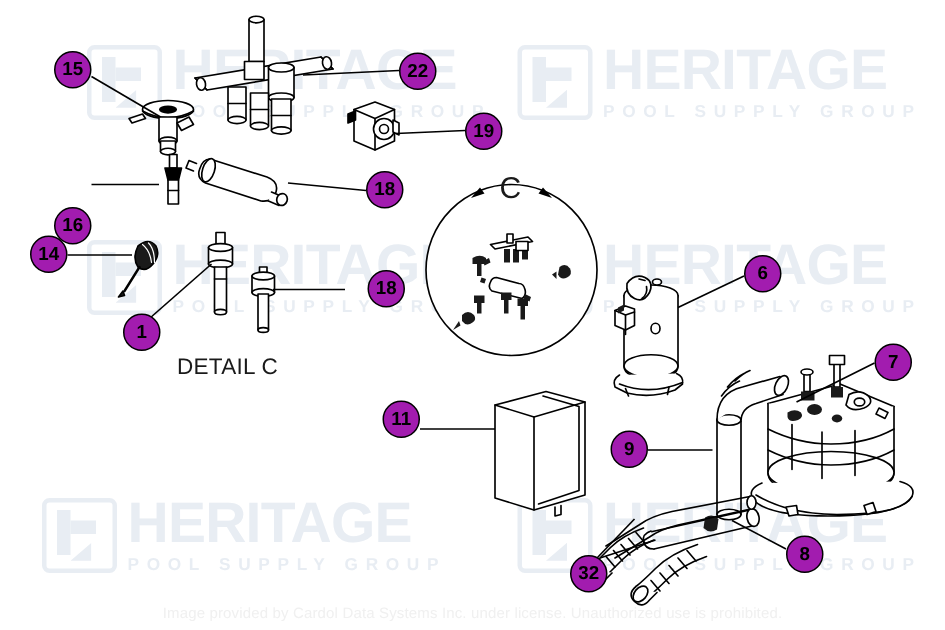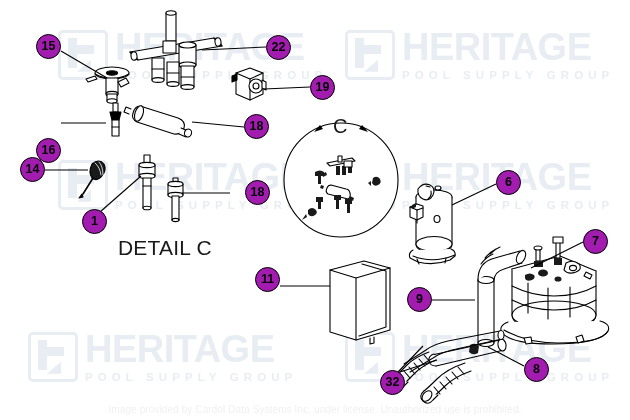--- a/index.html
+++ b/index.html
@@ -73,21 +73,21 @@
   }
   .wm-bot{
     font-size:11.5px;
     font-weight:bold;
     letter-spacing:5.1px;
     color:#e8edf3;
     margin-top:4px;
   }
   .detail-label{
     position:absolute;
-    font-size:21px;
+    font-size:15px;
     color:#1a1a1a;
     letter-spacing:0.2px;
     white-space:nowrap;
   }
   .footer-note{
     position:absolute;
     left:0;right:0;
     bottom:5px;
     text-align:center;
     font-size:10px;

